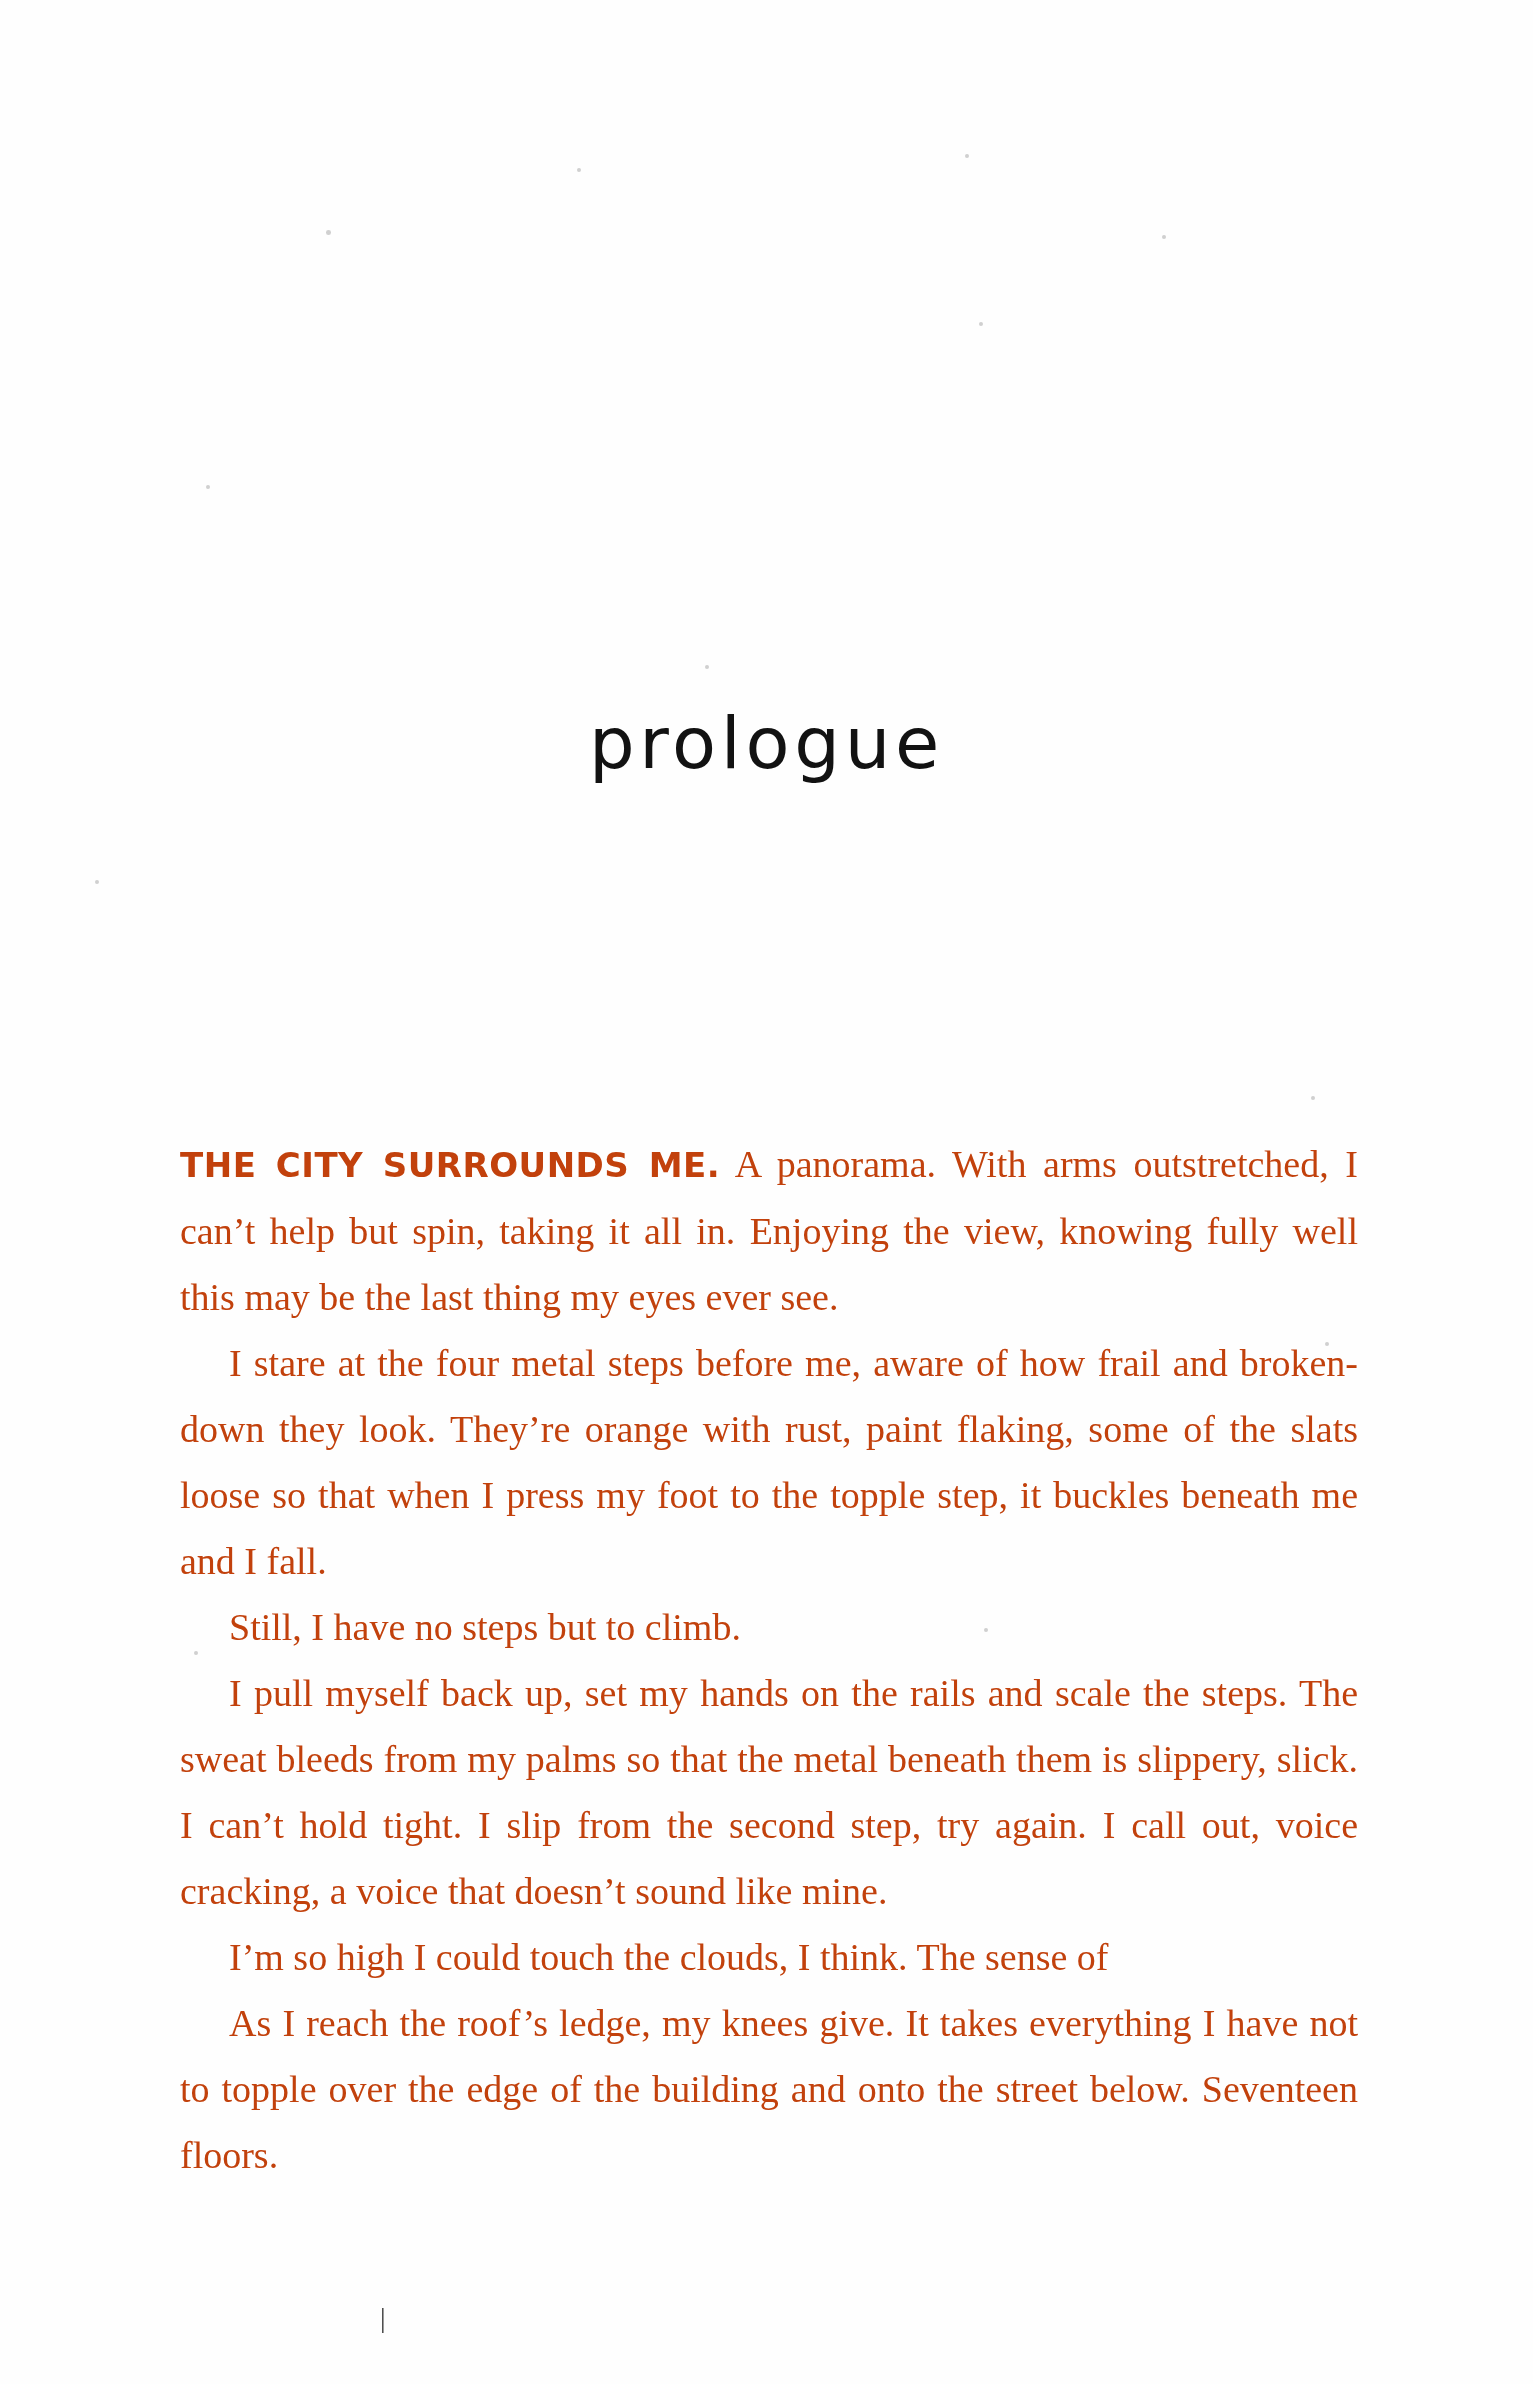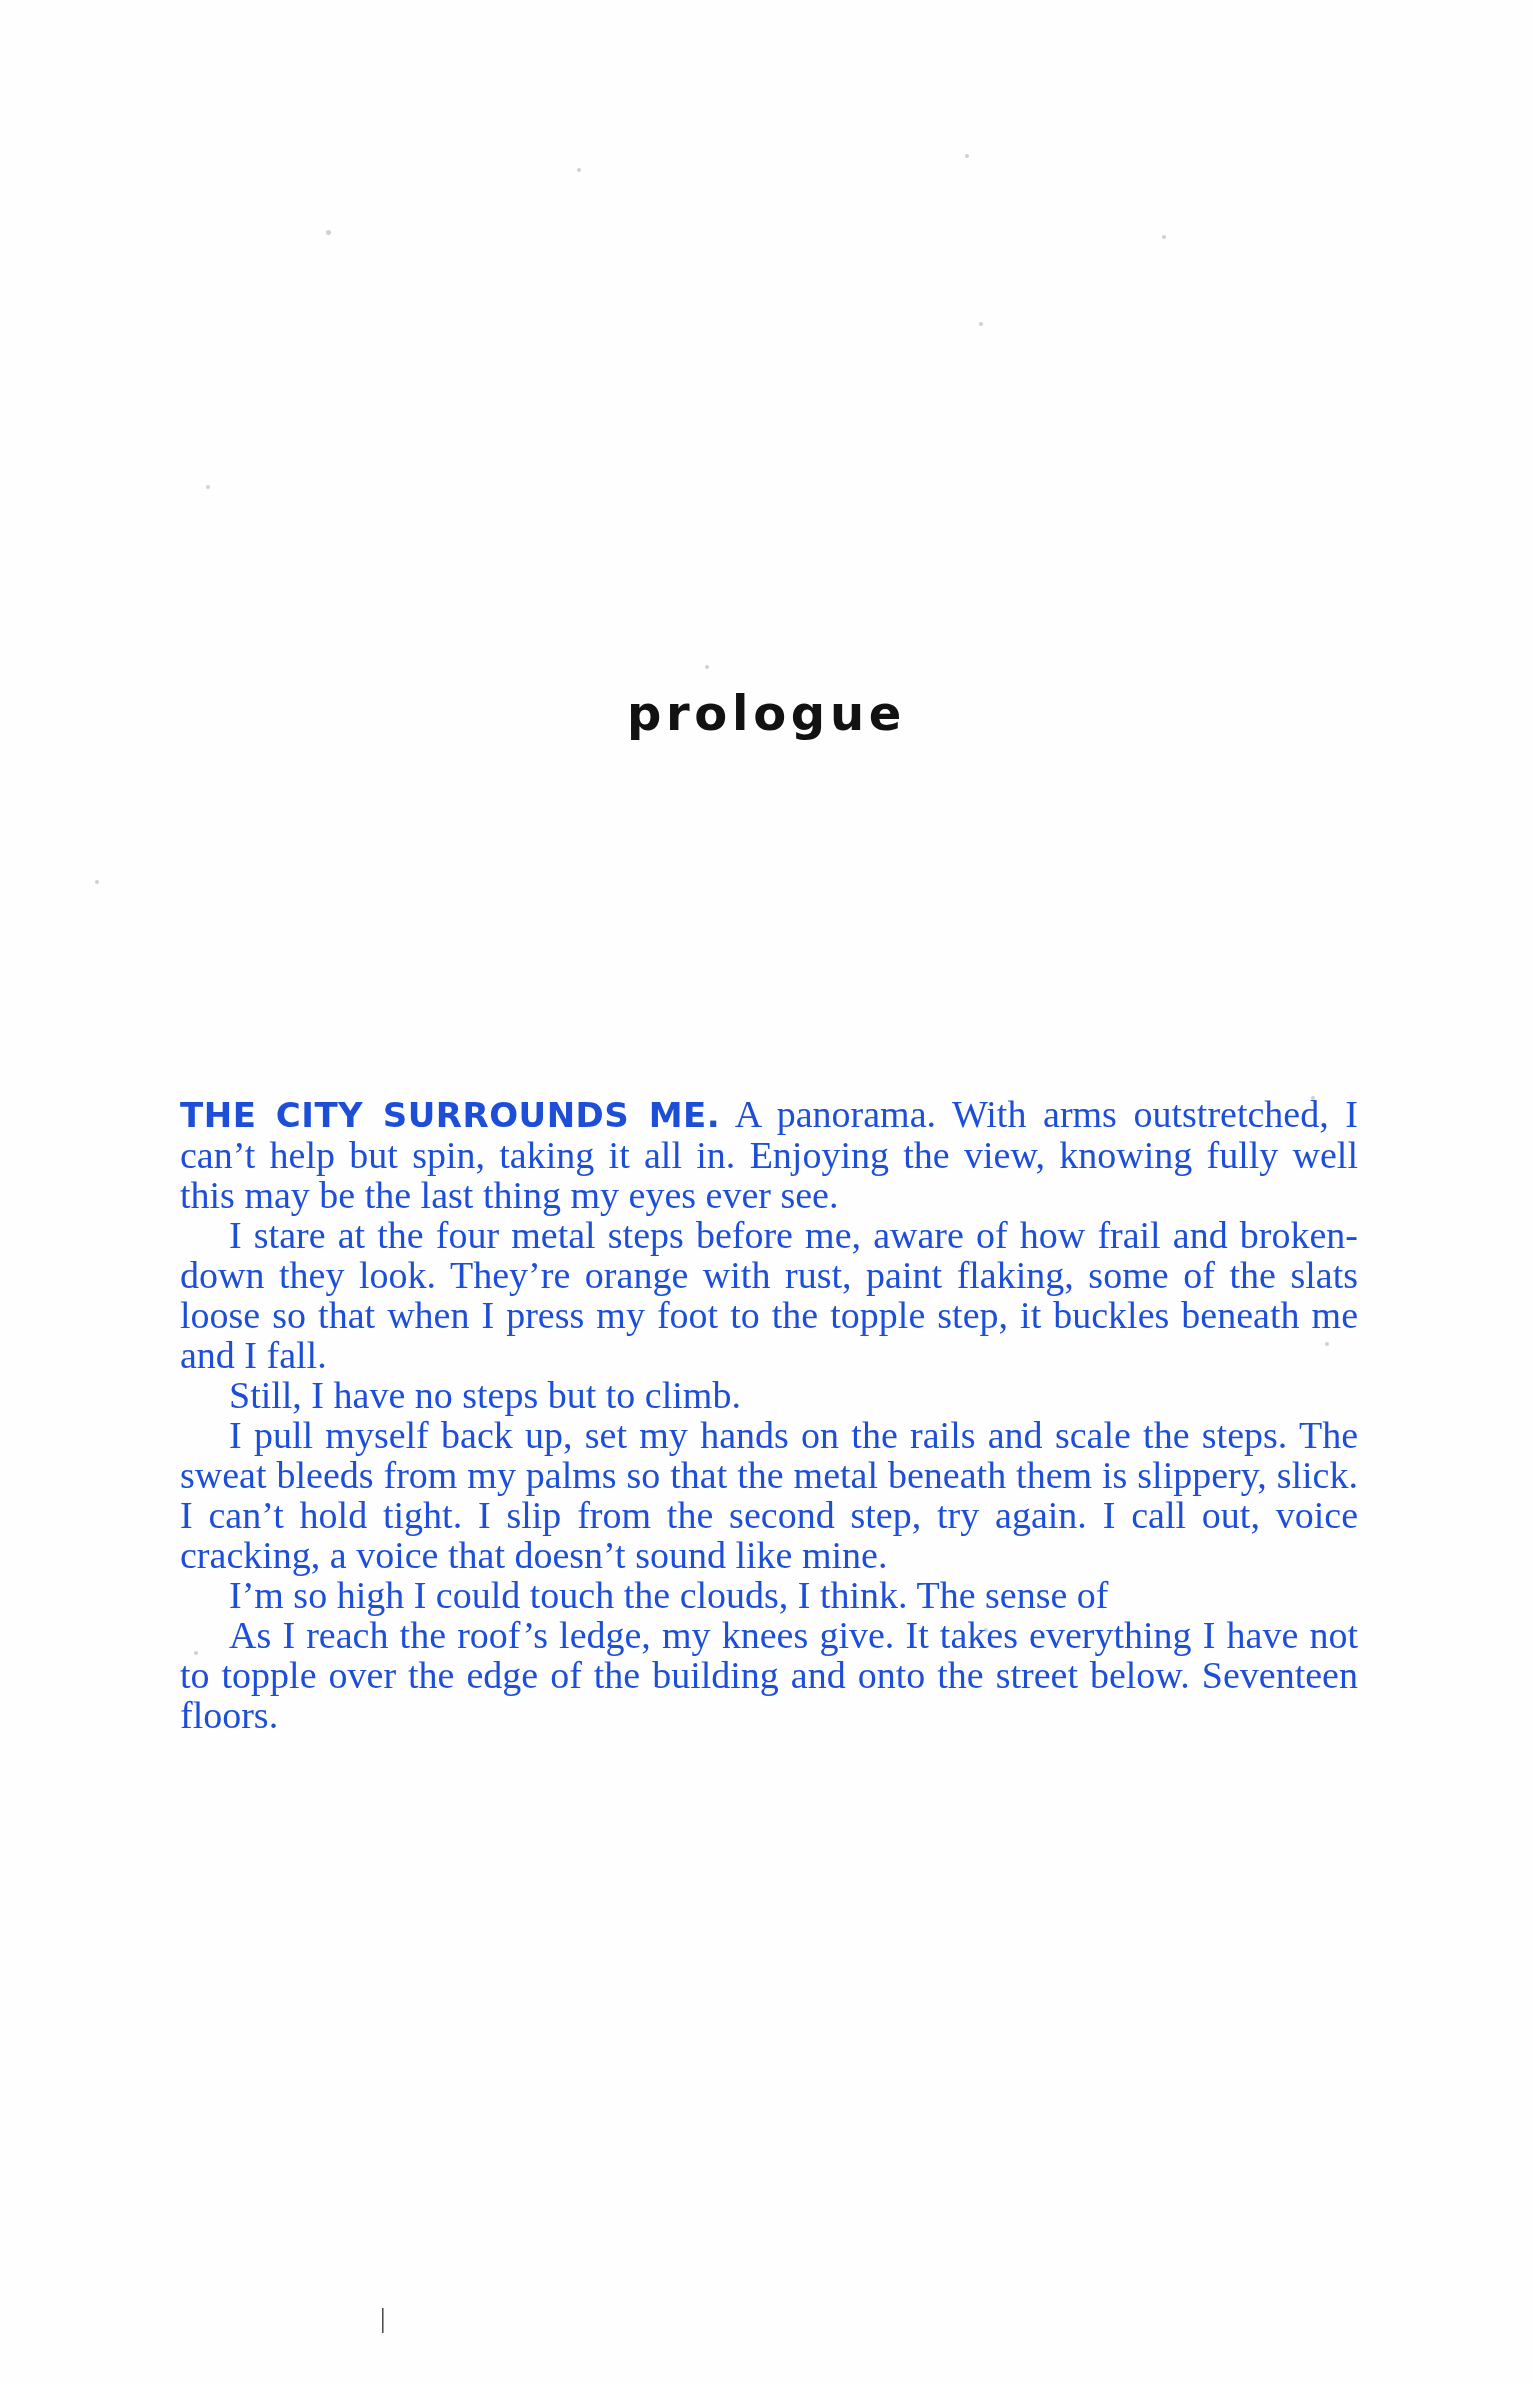--- a/index.html
+++ b/index.html
@@ -30,36 +30,36 @@
     opacity: .45;
   }
 
   .chapter-title {
     position: absolute;
     top: 653px;
     left: 0;
     width: 100%;
     text-align: center;
     font-family: "DejaVu Sans", sans-serif;
-    font-weight: 700;
-    font-size: 48px;
+    font-weight: 400;
+    font-size: 72px;
     letter-spacing: 4.7px;
     color: #121212;
   }
 
   .body-text {
     position: absolute;
-    top: 1094px;
+    top: 1131px;
     left: 180px;
     width: 1178px;
     font-size: 38px;
-    line-height: 40px;
+    line-height: 66px;
     text-align: justify;
     text-justify: inter-word;
-    color: #1d4ed8;
+    color: #c2410c;
   }
 
   .body-text p {
     margin: 0;
     text-indent: 49px;
   }
   .body-text p.first {
     text-indent: 0;
   }
 

